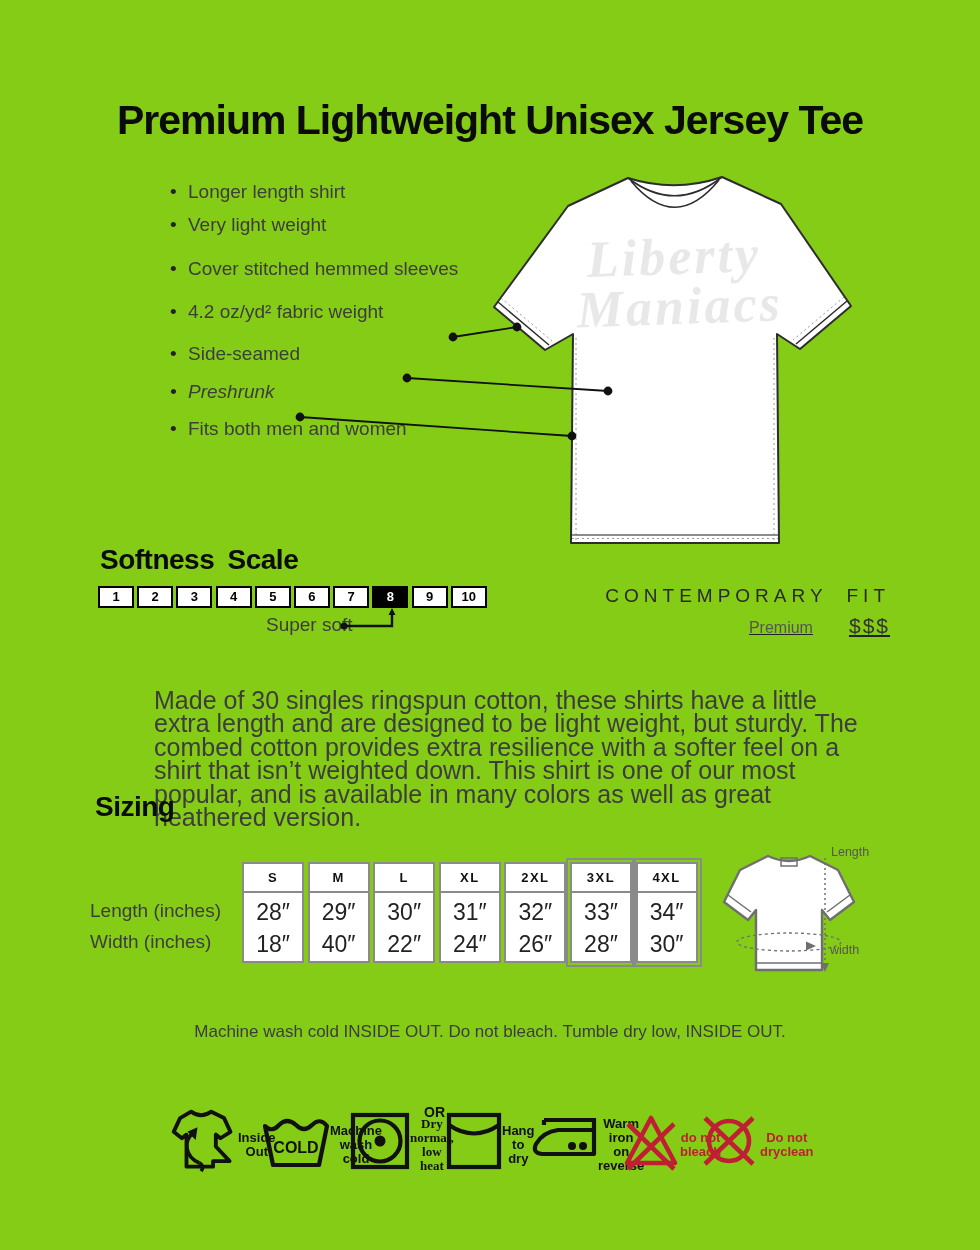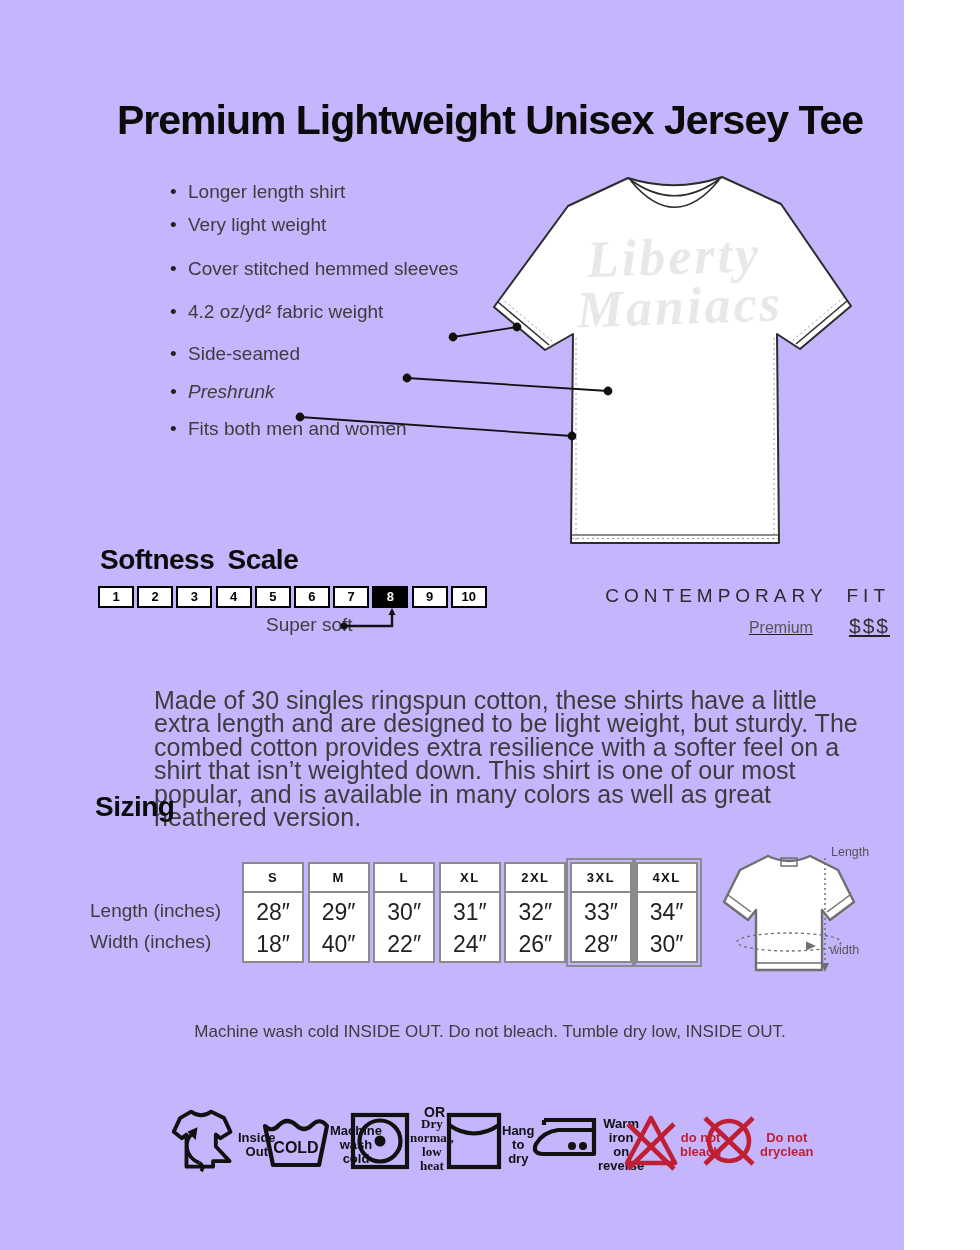--- a/index.html
+++ b/index.html
@@ -1,16 +1,16 @@
 <!DOCTYPE html>
 <html><head>
 <meta charset="utf-8">
 <style>
   html,body{margin:0;padding:0;background:#fff;}
-  #page{position:relative;width:904px;height:1250px;background:#c4b5fd;overflow:hidden;
+  #page{position:relative;width:980px;height:1250px;background:#84cc16;overflow:hidden;
         font-family:"Liberation Sans",sans-serif;color:#222;}
   svg{display:block;}
   .abs{position:absolute;}
 
   
   #page-title{top:70px;left:0;width:980px;text-align:center;
     font-size:41px;font-weight:900;letter-spacing:-1px;color:#0b0b0b;}
 
   
   #features{top:180px;left:170px;width:310px;}

